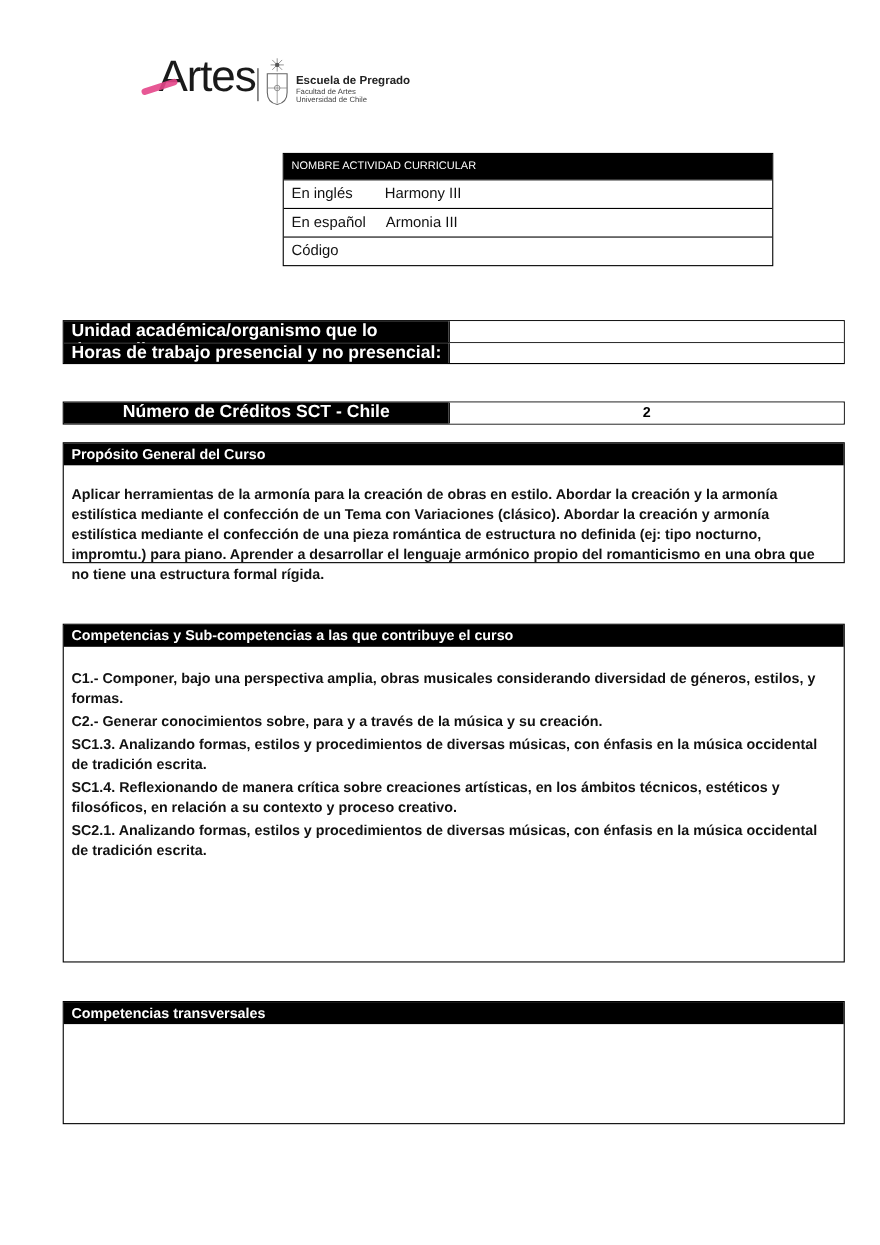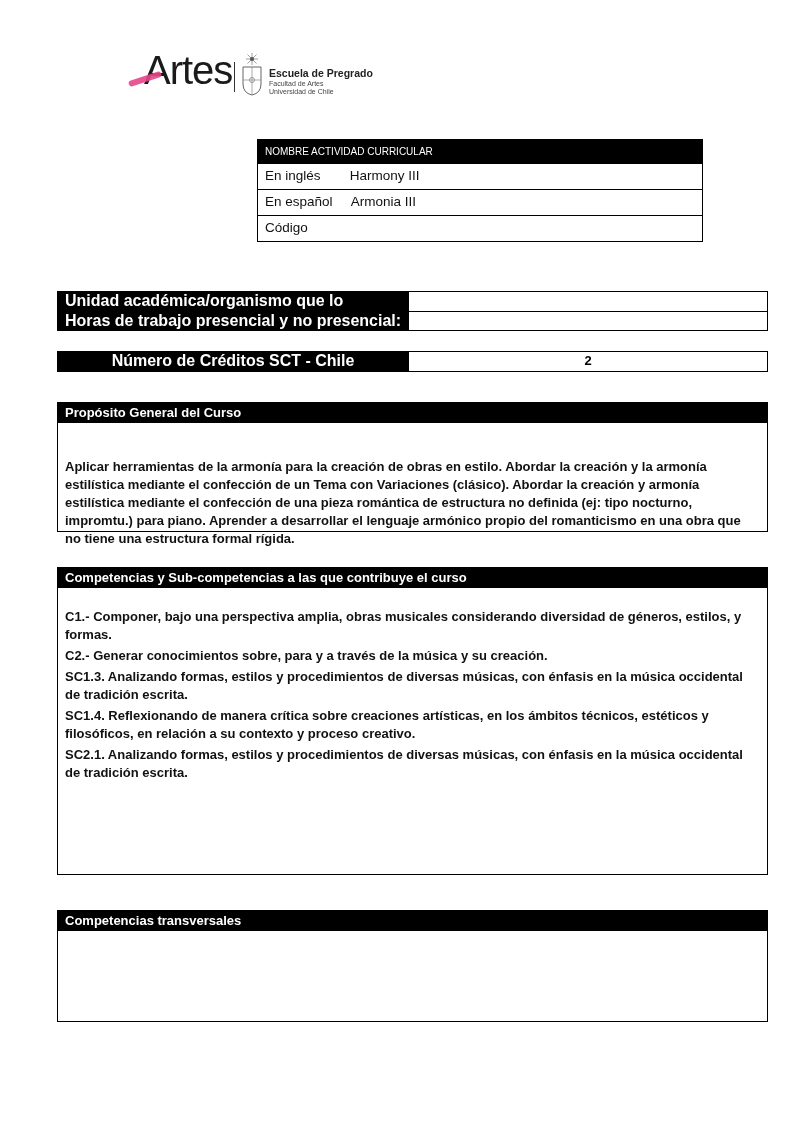--- a/index.html
+++ b/index.html
@@ -86,30 +86,30 @@
   <div class="info-row">
     <div class="lab">Unidad académica/organismo que lo desarrolla:</div>
     <div class="val"></div>
   </div>
   <div class="info-row">
     <div class="lab">Horas de trabajo presencial y no presencial:</div>
     <div class="val"></div>
   </div>
 </div>
 
-<div class="abs info-table credits cond" style="top:351px;">
+<div class="abs info-table credits cond" style="top:365px;">
   <div class="info-row">
     <div class="lab">Número de Créditos SCT - Chile</div>
     <div class="val">2</div>
   </div>
 </div>
 
-<div class="abs section cond" style="top:402px; height:130px;">
+<div class="abs section cond" style="top:402px; height:110px;">
   <div class="section-head">Propósito General del Curso</div>
-  <div class="section-body" style="padding-top:35px;">
+  <div class="section-body" style="padding-top:18px;">
     <p>Aplicar herramientas de la armonía para la creación de obras en estilo. Abordar la creación y la armonía estilística mediante el confección de un Tema con Variaciones (clásico). Abordar la creación y armonía estilística mediante el confección de una pieza romántica de estructura no definida (ej: tipo nocturno, impromtu.) para piano. Aprender a desarrollar el lenguaje armónico propio del romanticismo en una obra que no tiene una estructura formal rígida.</p>
   </div>
 </div>
 
 <div class="abs section cond" style="top:567px; height:308px;">
   <div class="section-head">Competencias y Sub-competencias a las que contribuye el curso</div>
   <div class="section-body comp" style="padding-top:20px;">
     <p>C1.- Componer, bajo una perspectiva amplia, obras musicales considerando diversidad de géneros, estilos, y formas.</p>
     <p>C2.- Generar conocimientos sobre, para y a través de la música y su creación.</p>
     <p>SC1.3. Analizando formas, estilos y procedimientos de diversas músicas, con énfasis en la música occidental de tradición escrita.</p>

